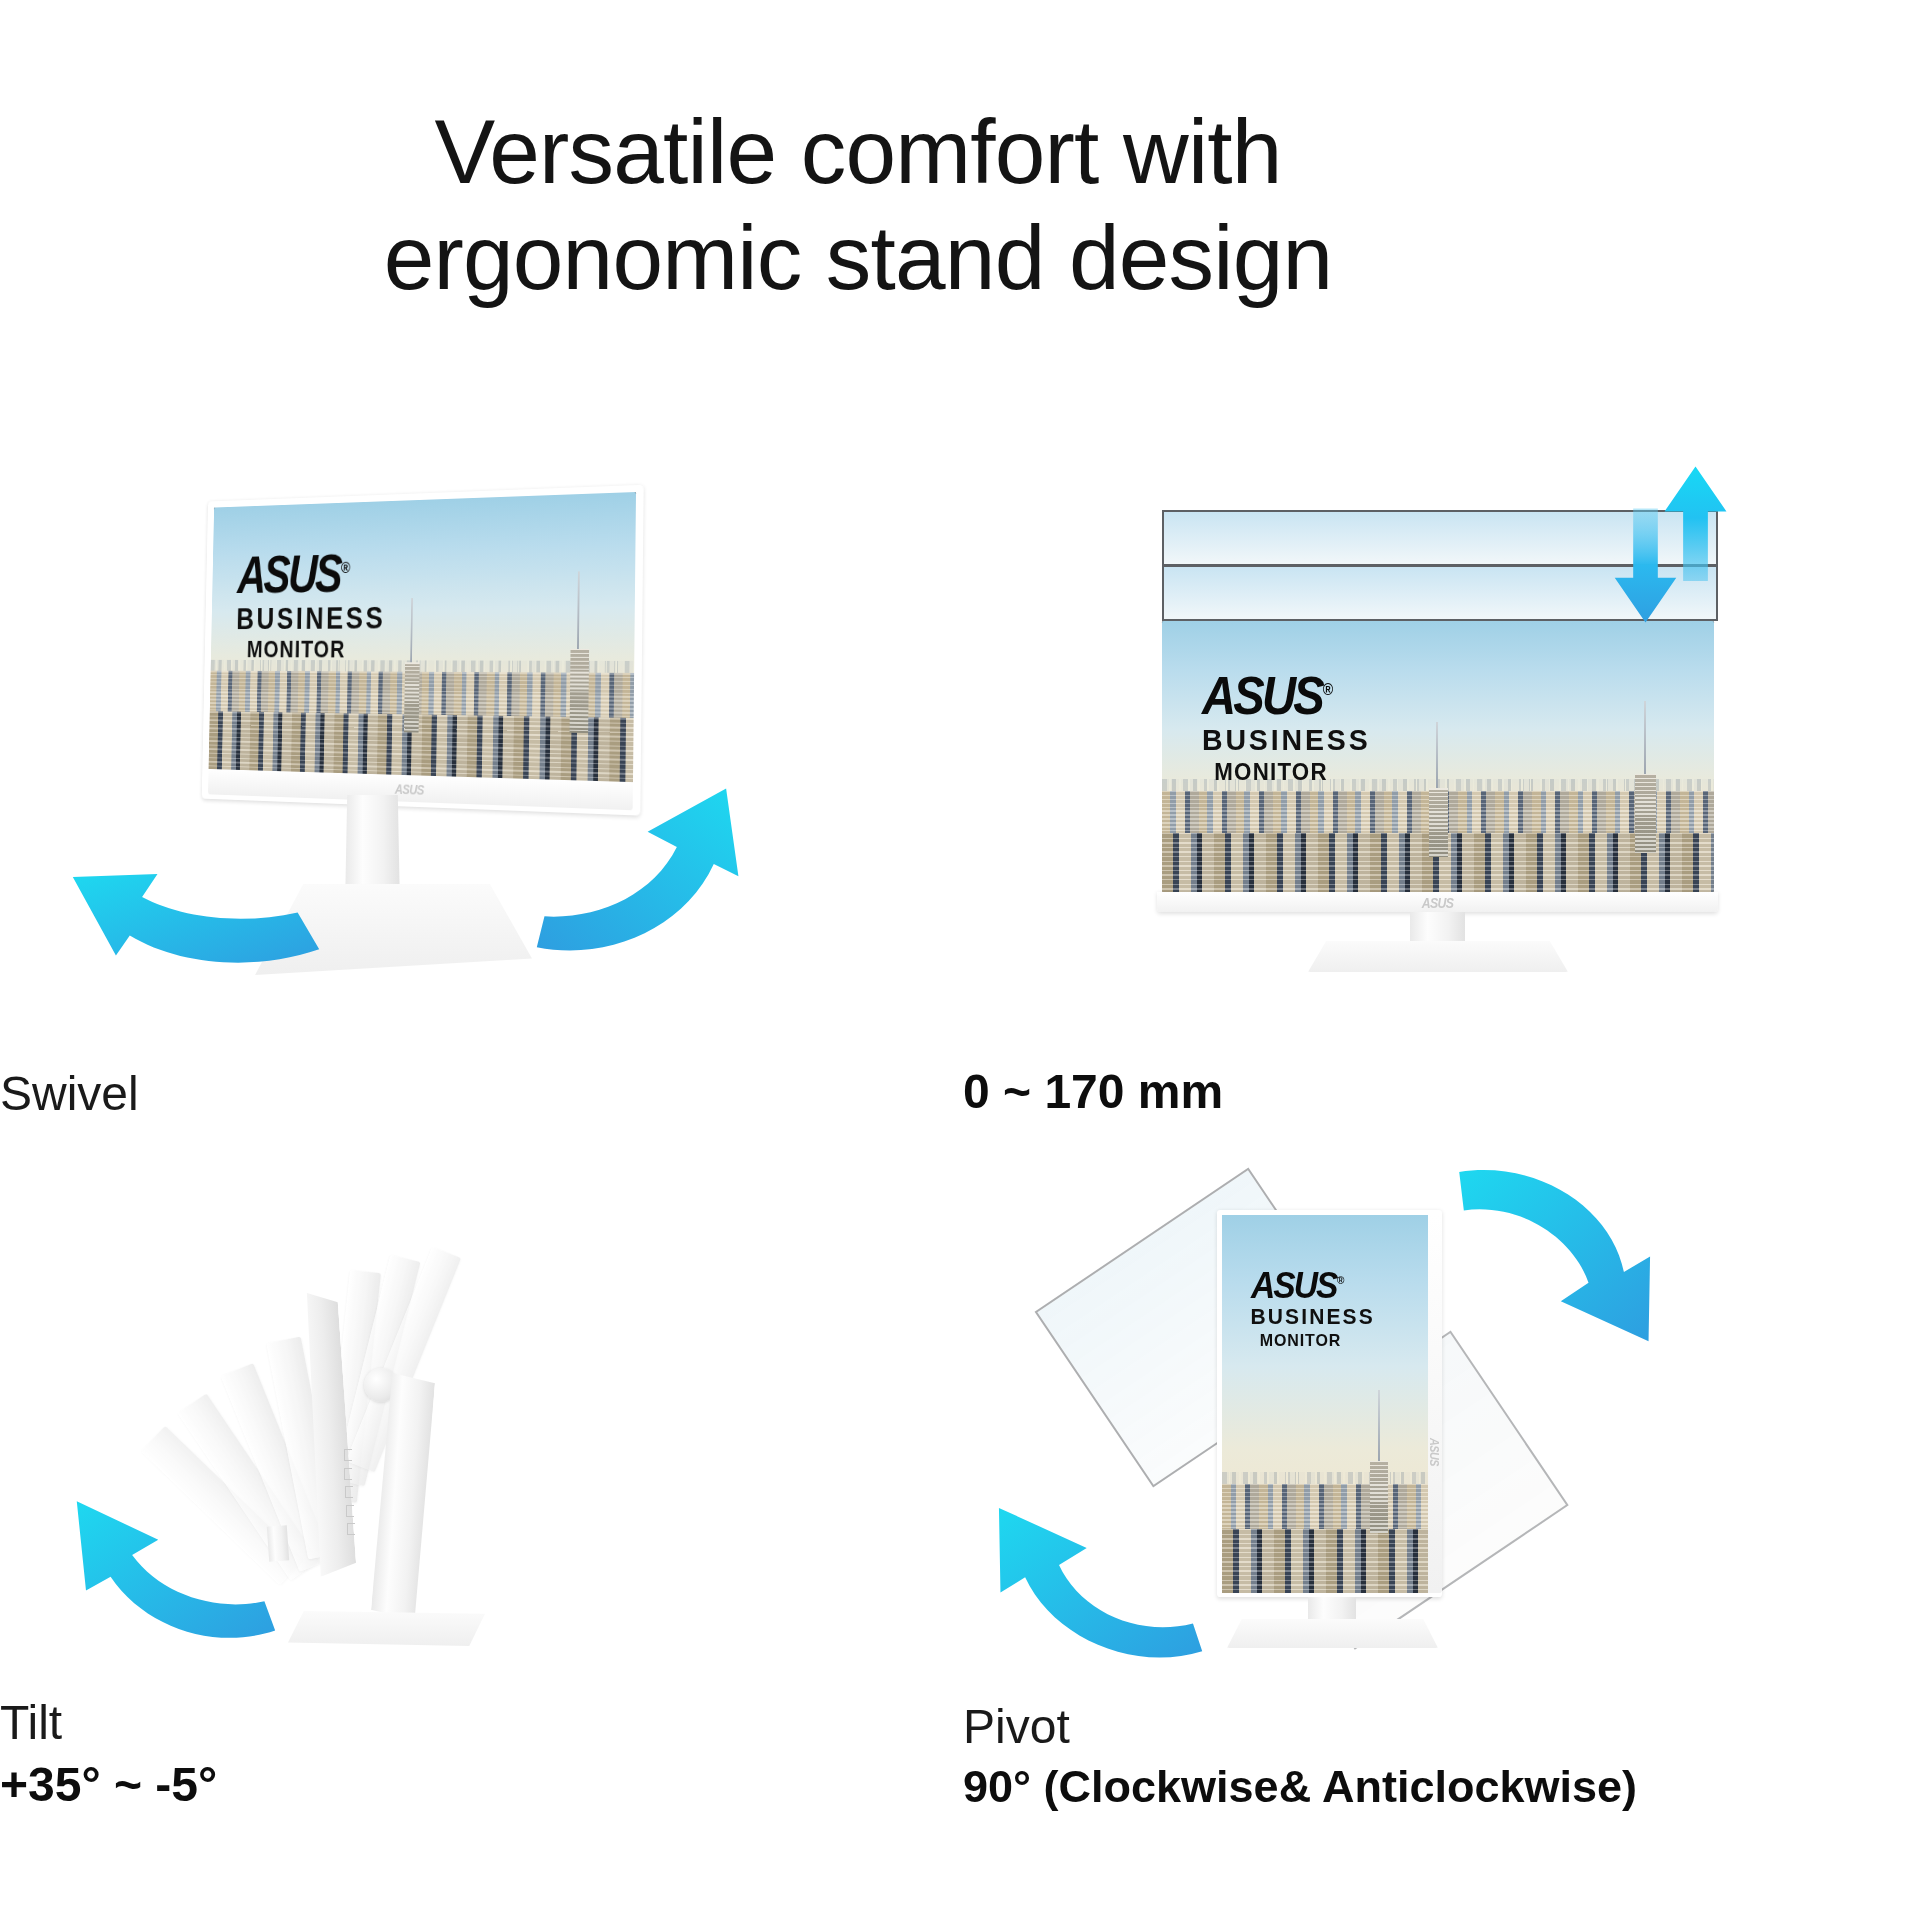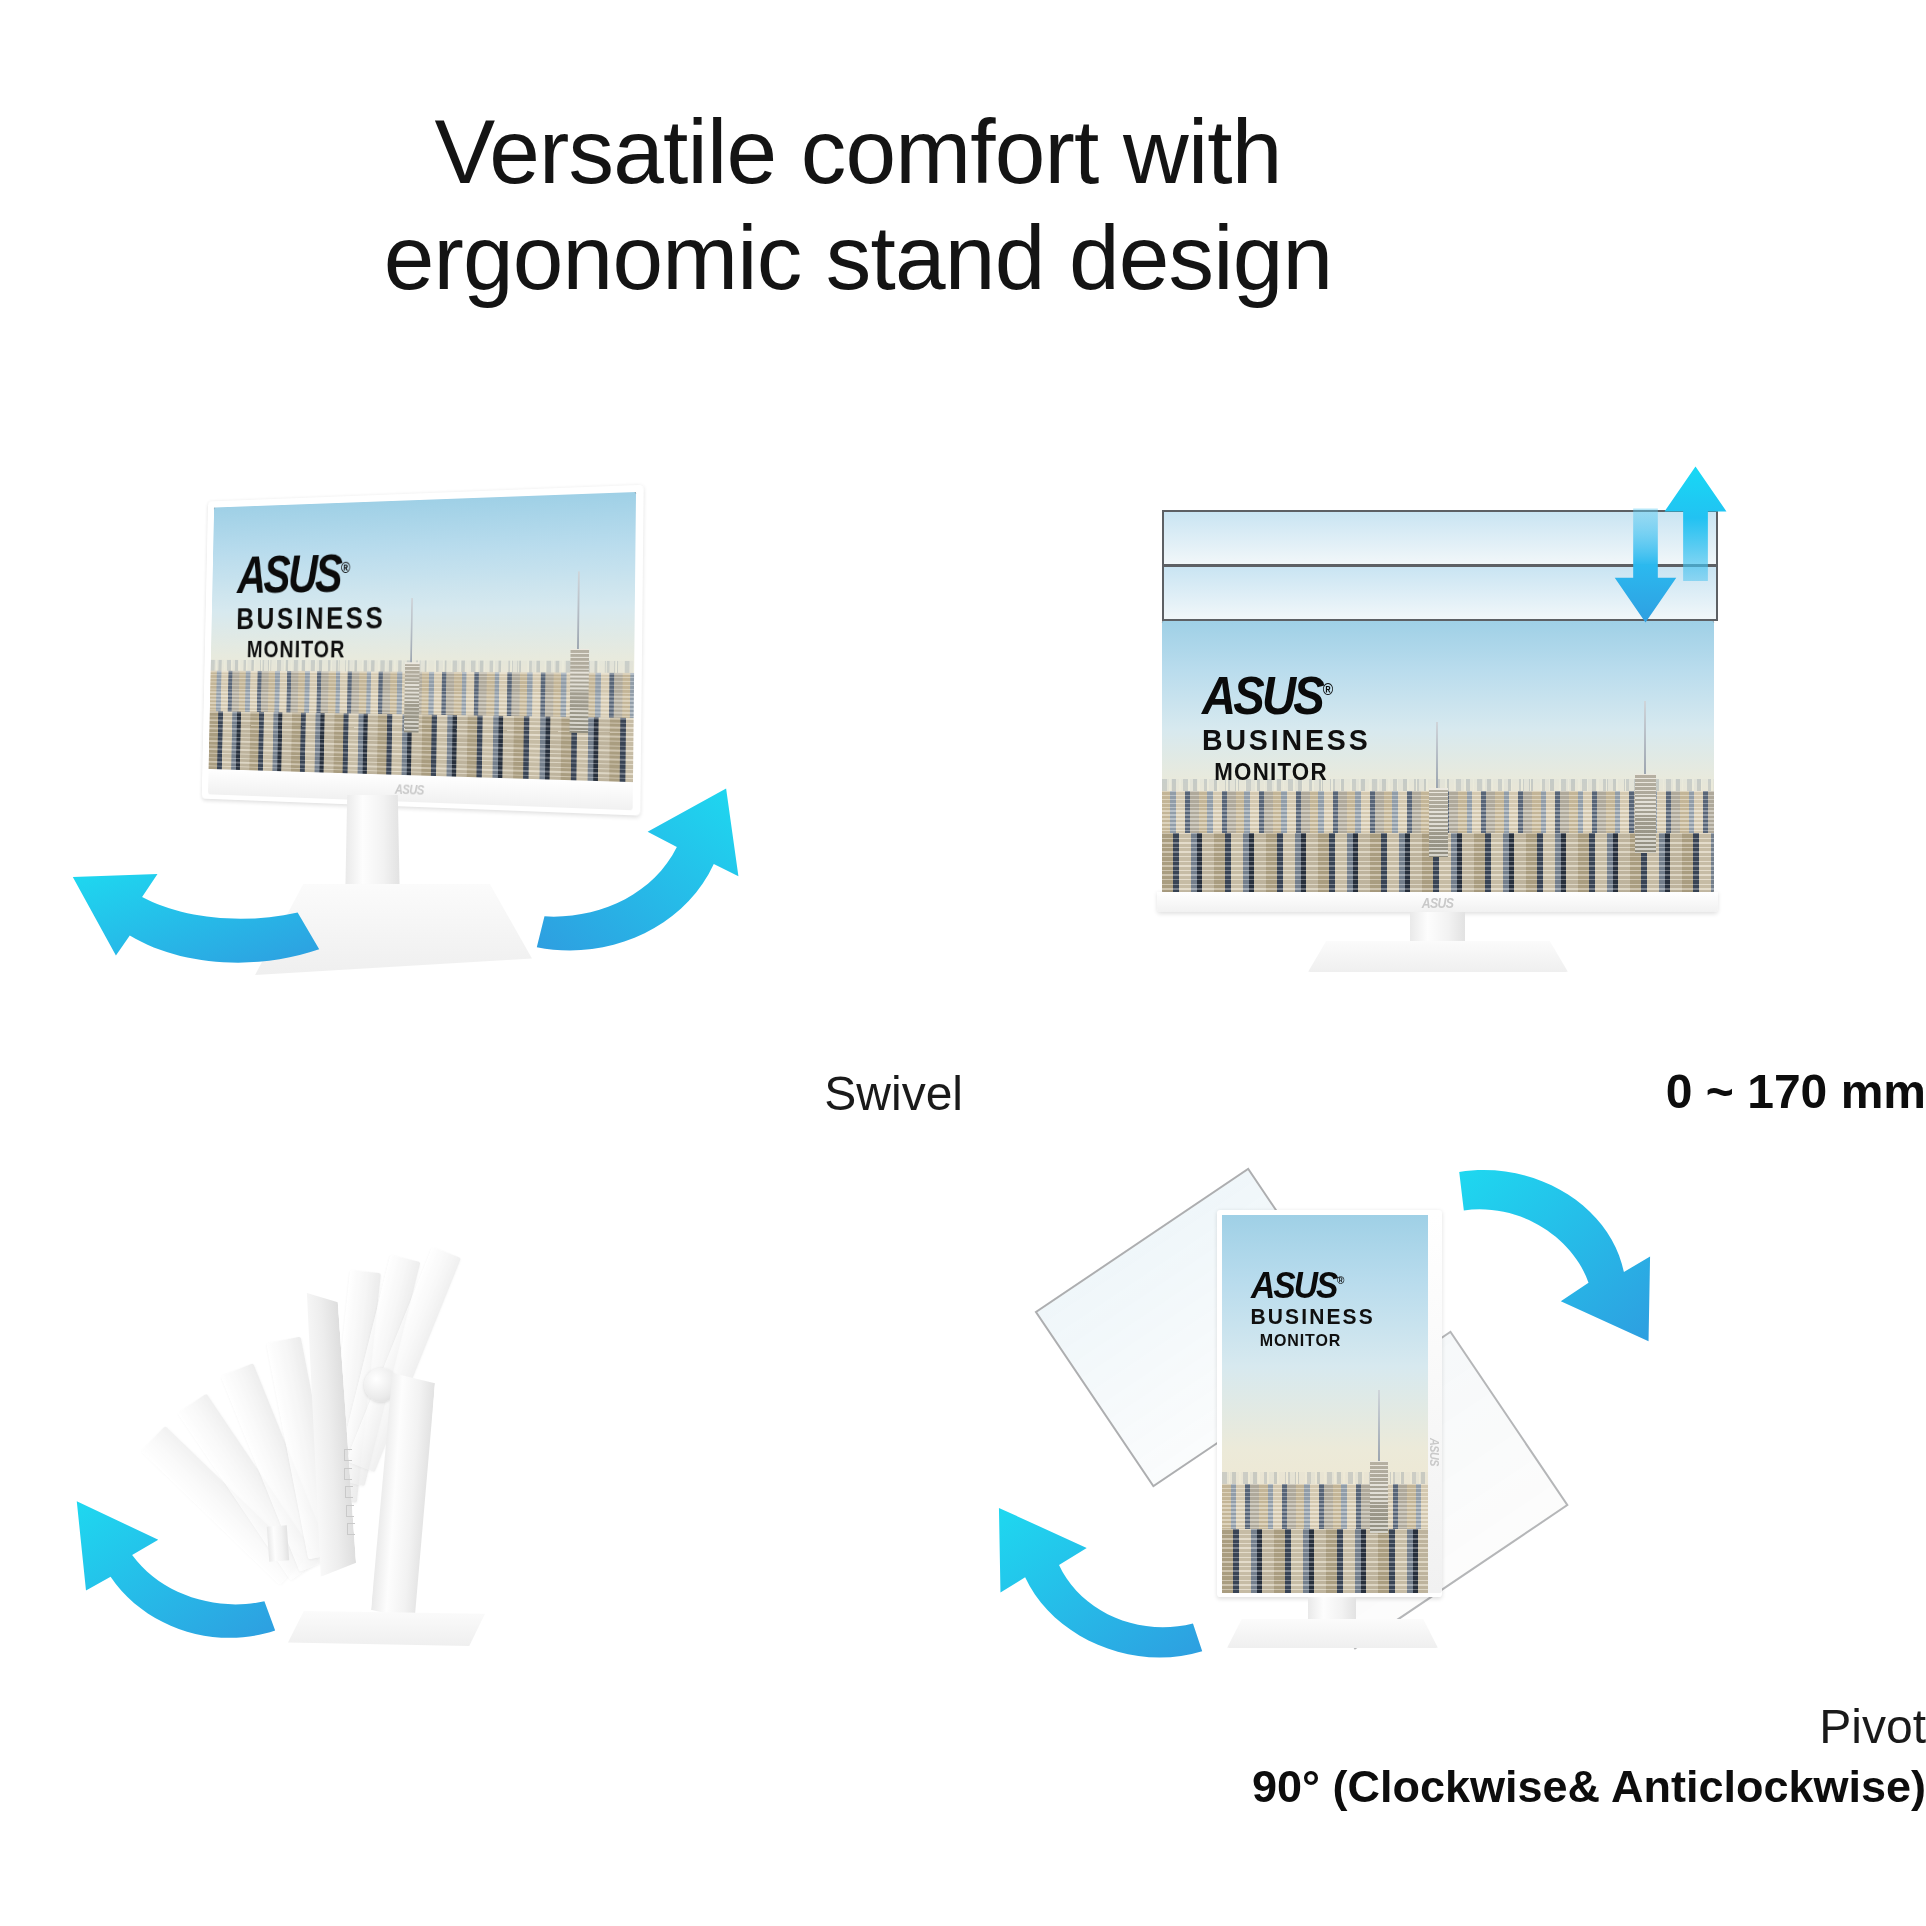--- a/index.html
+++ b/index.html
@@ -44,21 +44,21 @@
 
   .stage {
     position: absolute;
     left: 0; top: 0;
     width: 963px; height: 509px;
   }
   .caption {
     position: absolute;
     left: 0; bottom: 34px;
     width: 963px;
-    text-align: right;
+    text-align: left;
   }
   .caption .cap-label {
     display: block;
     font-size: 48px;
     font-weight: 300;
     color: #1a1a1a;
     line-height: 1.12;
   }
   .caption .cap-value {
     display: block;
@@ -449,20 +449,24 @@
         <defs>
           <linearGradient id="gTilt" x1="1" y1="1" x2="0" y2="0">
             <stop offset="0" stop-color="#2e9ee0"></stop>
             <stop offset="1" stop-color="#1ed8f0"></stop>
           </linearGradient>
         </defs>
         <path d="M272,206 C196,232 104,204 58,136 L26,154 L14,38 L120,88 L86,108 C124,160 196,182 258,168 Z" fill="url(#gTilt)"></path>
       </svg>
     </div>
 
+    <div class="caption">
+      <span class="cap-label">Tilt</span>
+      <span class="cap-value">+35° ~ -5°</span>
+    </div>
   </div>
 
   <div class="feature q4">
     <div class="stage">
 
       <div style="position:absolute; left:108px; top:68px; width:254px; height:208px;
                   transform: rotate(-34deg); opacity:.5;">
         <div class="ghost-frame" style="left:0; top:0; width:254px; height:208px; background:linear-gradient(to bottom,rgba(198,224,236,.55),rgba(235,241,244,.45));"></div>
       </div>
 

